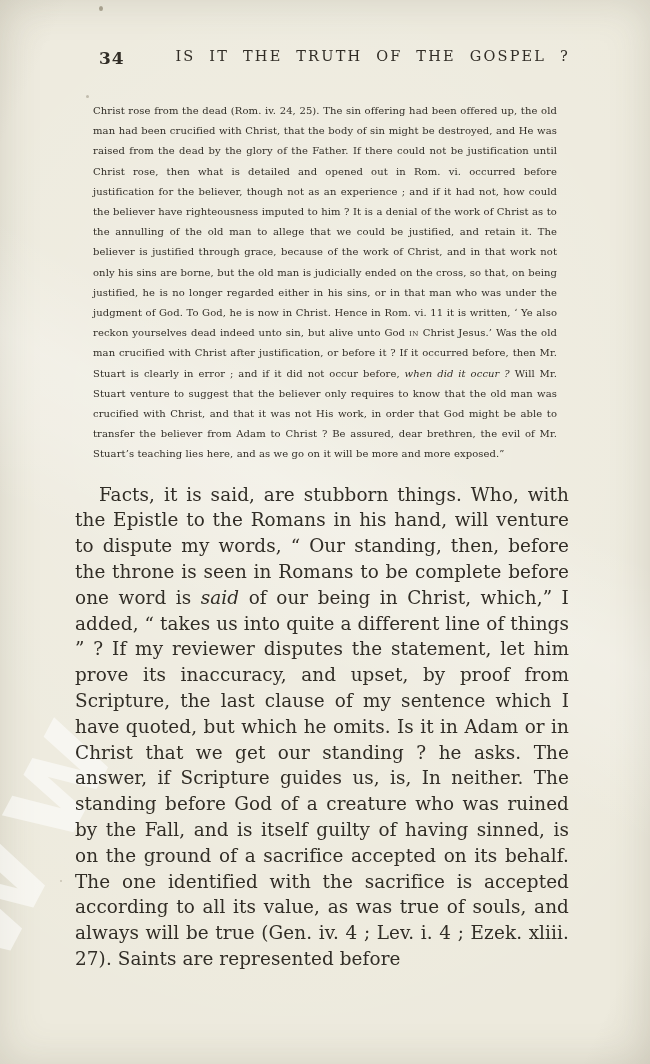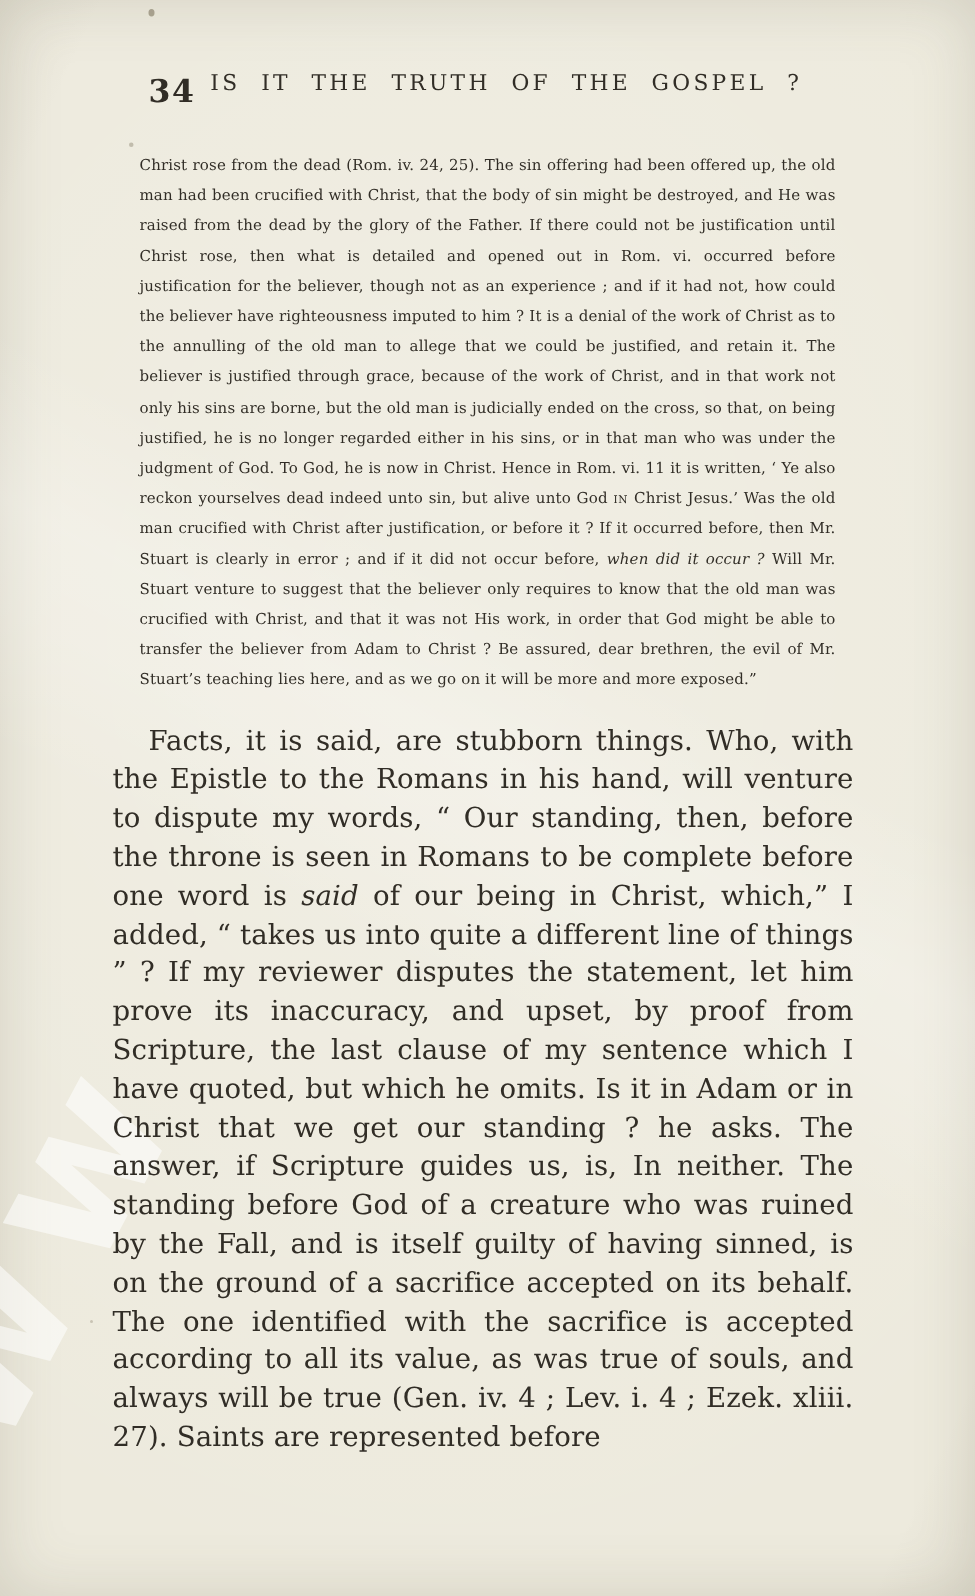--- a/index.html
+++ b/index.html
@@ -29,27 +29,27 @@
   }
 
   .header {
     position: relative;
     height: 26px;
   }
   .page-number {
     position: absolute;
     left: 24px;
     top: 0;
-    font-size: 21px;
+    font-size: 17px;
     font-weight: bold;
     letter-spacing: 1px;
   }
   .running-title {
     display: block;
-    text-align: center;
+    text-align: right;
     font-size: 14.5px;
     letter-spacing: 2.2px;
     word-spacing: 7px;
     padding-left: 30px;
     white-space: nowrap;
   }
 
   .quote-block {
     margin: 27px 6px 0 18px;
     width: 464px;

